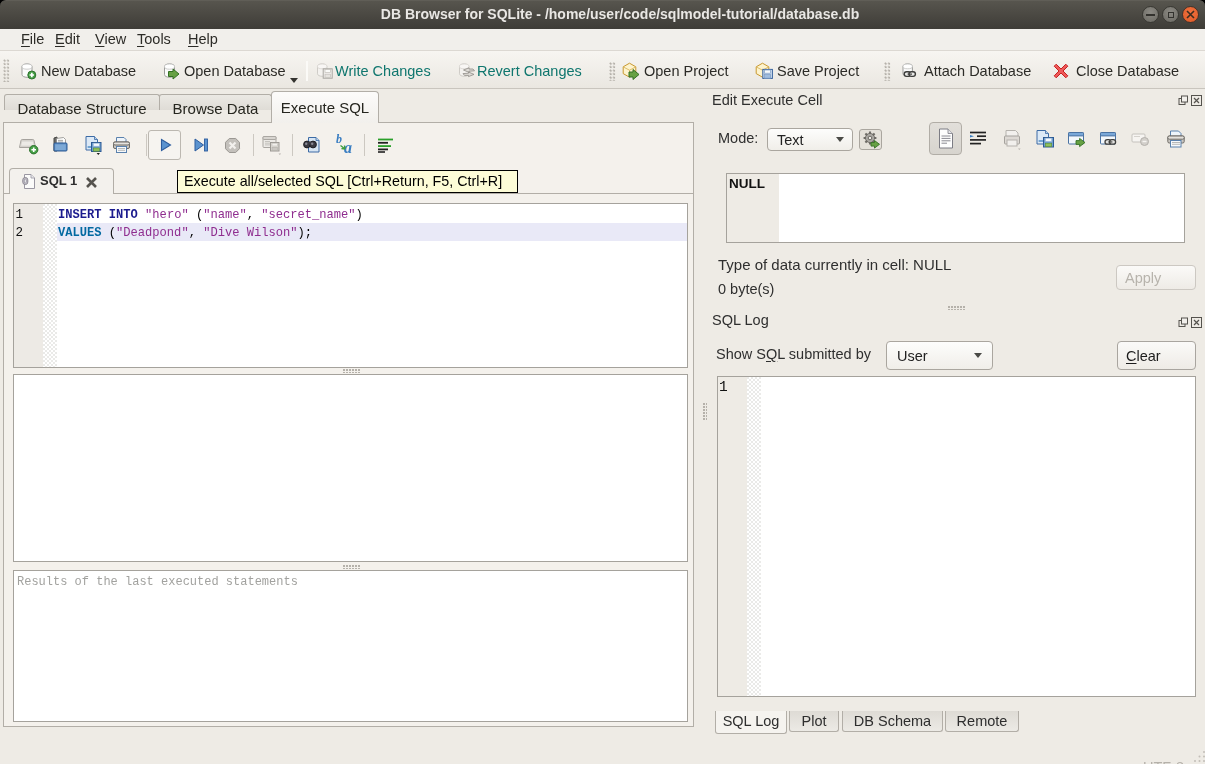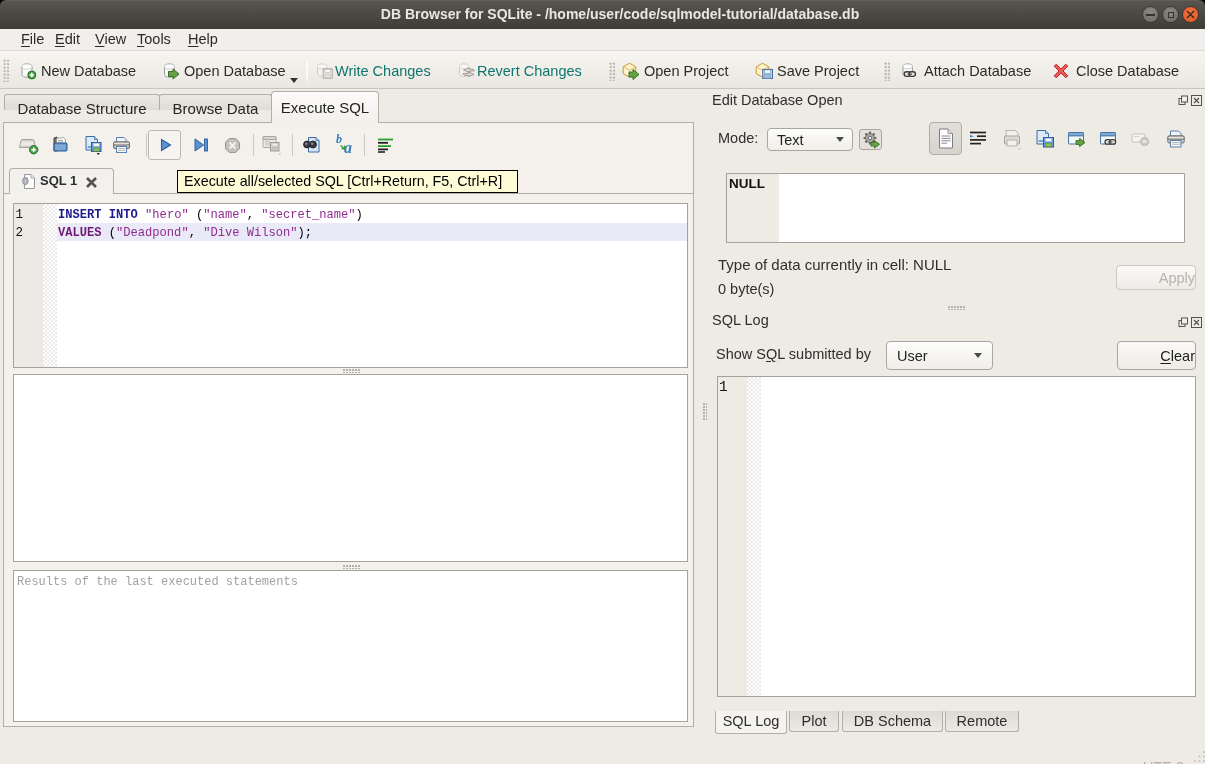--- a/index.html
+++ b/index.html
@@ -40,21 +40,21 @@
   .whitebox{background:#ffffff;border:1px solid #a5a29c;box-sizing:border-box;}
   .checker{background:repeating-conic-gradient(#ffffff 0% 25%, #eaeae8 0% 50%) 0 0/4px 4px;}
   
   #sqltab{left:9px;top:168px;width:105px;height:26px;background:#f3f1ed;
     border:1px solid #b2aea7;border-bottom:none;border-radius:4px 4px 0 0;box-sizing:border-box;}
   
   .mono{font-family:"Liberation Mono", monospace;}
   
   .docktitle{font-size:14.5px;color:#2f2f2f;}
   .btn{box-sizing:border-box;border:1px solid #a9a59f;border-radius:4px;
-    background:linear-gradient(#fbfaf8,#eeebe6);font-size:14.5px;color:#1d1d1d;text-align:right;}
+    background:linear-gradient(#fbfaf8,#eeebe6);font-size:14.5px;color:#1d1d1d;text-align:left;padding-left:8px;}
   .combo{box-sizing:border-box;border:1px solid #aaa69f;border-radius:4px;
     background:linear-gradient(#fdfdfc,#f0eee9);font-size:14.5px;color:#222;}
   .carrow{width:0;height:0;border-left:4px solid transparent;border-right:4px solid transparent;
     border-top:5px solid #4a4a46;}
   
   .btab{box-sizing:border-box;border:1px solid #b2aea7;border-top:none;
     border-radius:0 0 3px 3px;font-size:14.5px;color:#2e2e2e;text-align:center;
     top:711px;height:21px;background:linear-gradient(#dedbd5,#eceae5);padding-top:2px;}
   .btab.active{background:#f5f3ef;height:23px;}
   
@@ -267,29 +267,29 @@
   <svg class="abs" style="left:85px;top:176px;" width="13" height="13">
     <path d="M2 2 L11 11 M11 2 L2 11" stroke="#55534e" stroke-width="2.6"></path>
   </svg>
 
   <div class="abs whitebox" style="left:13px;top:203px;width:675px;height:165px;"></div>
   <div class="abs" style="left:14px;top:204px;width:29px;height:163px;background:#edeae5;"></div>
   <div class="abs checker" style="left:43px;top:204px;width:14px;height:163px;"></div>
   <div class="abs" style="left:57px;top:222.5px;width:630px;height:18px;background:#e9e9f7;"></div>
   <div class="abs mono" style="left:15.5px;top:206px;font-size:12.5px;color:#111;line-height:18px;">1<br>2</div>
   <div class="abs mono" style="left:58px;top:206px;font-size:12.1px;line-height:18px;white-space:pre;color:#000;"><b><span style="color:#1b1b8e;">INSERT INTO</span></b> <span style="color:#8f2d8f;">"hero"</span> (<span style="color:#8f2d8f;">"name"</span>, <span style="color:#8f2d8f;">"secret_name"</span>)
-<b><span style="color:#701a75;">VALUES</span></b> (<span style="color:#8f2d8f;">"Deadpond"</span>, <span style="color:#8f2d8f;">"Dive Wilson"</span>);</div>
+<b><span style="color:#0369a1;">VALUES</span></b> (<span style="color:#8f2d8f;">"Deadpond"</span>, <span style="color:#8f2d8f;">"Dive Wilson"</span>);</div>
 
   <div class="abs hdots" style="left:343px;top:369px;"></div>
   <div class="abs whitebox" style="left:13px;top:374px;width:675px;height:188px;"></div>
   <div class="abs hdots" style="left:343px;top:565px;"></div>
   <div class="abs whitebox" style="left:13px;top:570px;width:675px;height:152px;"></div>
   <div class="abs mono" style="left:17px;top:575px;font-size:12px;color:#a2a29f;">Results of the last executed statements</div>
 
-  <div class="abs docktitle" style="left:712px;top:92px;">Edit Database Open</div>
+  <div class="abs docktitle" style="left:712px;top:92px;">Edit Execute Cell</div>
   <svg class="abs" style="left:1178px;top:95px;" width="11" height="11" viewBox="0 0 11 11">
     <rect x="1" y="3.5" width="6" height="6" fill="none" stroke="#55534e"></rect>
     <rect x="3.5" y="1" width="6" height="6" fill="#f1efeb" stroke="#55534e"></rect>
   </svg>
   <svg class="abs" style="left:1191px;top:95px;" width="11" height="11" viewBox="0 0 11 11">
     <rect x="0.5" y="0.5" width="10" height="10" fill="none" stroke="#55534e"></rect>
     <path d="M3 3 L8 8 M8 3 L3 8" stroke="#55534e" stroke-width="1.2"></path>
   </svg>
 
   <div class="abs docktitle" style="left:718px;top:130px;">Mode:</div>

